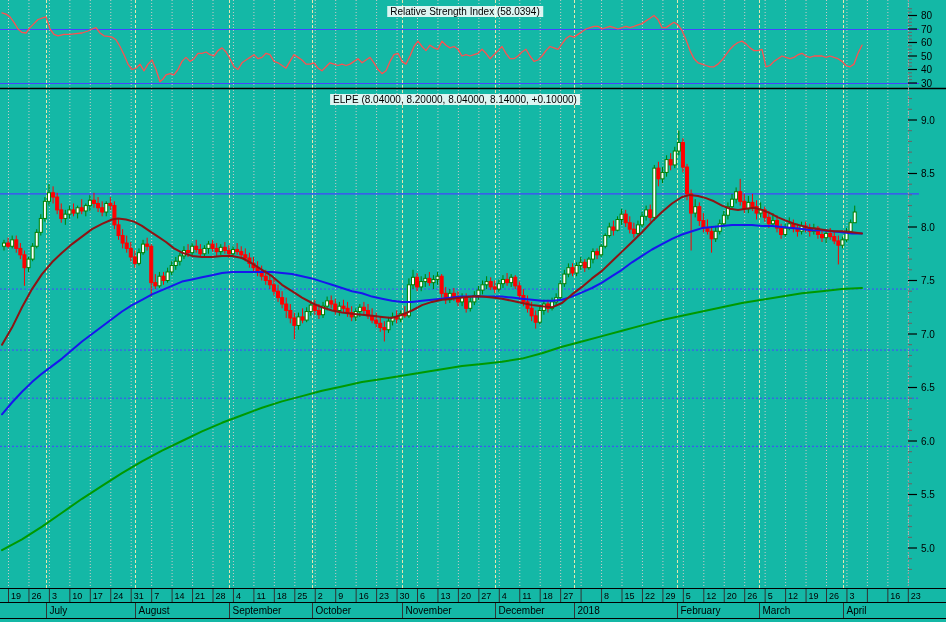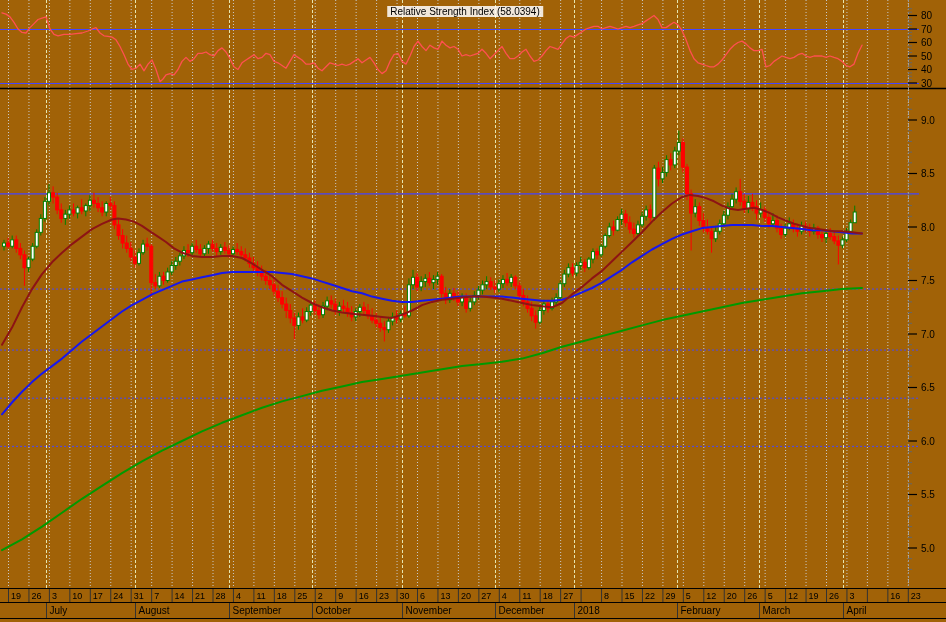--- a/index.html
+++ b/index.html
@@ -1,28 +1,29 @@
 <!DOCTYPE html>
 <html><head>
 <meta charset="utf-8">
 <style>
   html,body{margin:0;padding:0;background:#fff;}
-  #app{position:relative;width:946px;height:622px;background:#a16207;overflow:hidden;
+  #app{position:relative;width:946px;height:622px;background:#14b8a6;overflow:hidden;
        font-family:"Liberation Sans", sans-serif;}
   .panel-title{position:absolute;transform:translateX(-50%);font-size:10px;color:#000;
        background:rgba(255,255,255,.85);padding:0 3px;white-space:nowrap;z-index:5;}
   #rsi-title{left:465px;top:6px;}
   #price-title{left:455px;top:94px;}
   svg{position:absolute;left:0;top:0;}
 </style>
 </head>
 <body>
 <div id="app">
 
 <div class="panel-title" id="rsi-title">Relative Strength Index (58.0394)</div>
+<div class="panel-title" id="price-title">ELPE (8.04000, 8.20000, 8.04000, 8.14000, +0.10000)</div>
 
 <svg id="chart-svg" width="946" height="622">
   <g id="g-grid-month">
         <line x1="46.5" y1="0" x2="46.5" y2="588" stroke="#e6e6b0" stroke-width="1" stroke-dasharray="3,2"></line>
         <line x1="135.5" y1="0" x2="135.5" y2="588" stroke="#e6e6b0" stroke-width="1" stroke-dasharray="3,2"></line>
         <line x1="229.5" y1="0" x2="229.5" y2="588" stroke="#e6e6b0" stroke-width="1" stroke-dasharray="3,2"></line>
         <line x1="312.5" y1="0" x2="312.5" y2="588" stroke="#e6e6b0" stroke-width="1" stroke-dasharray="3,2"></line>
         <line x1="402.5" y1="0" x2="402.5" y2="588" stroke="#e6e6b0" stroke-width="1" stroke-dasharray="3,2"></line>
         <line x1="495.5" y1="0" x2="495.5" y2="588" stroke="#e6e6b0" stroke-width="1" stroke-dasharray="3,2"></line>
         <line x1="574.5" y1="0" x2="574.5" y2="588" stroke="#e6e6b0" stroke-width="1" stroke-dasharray="3,2"></line>

